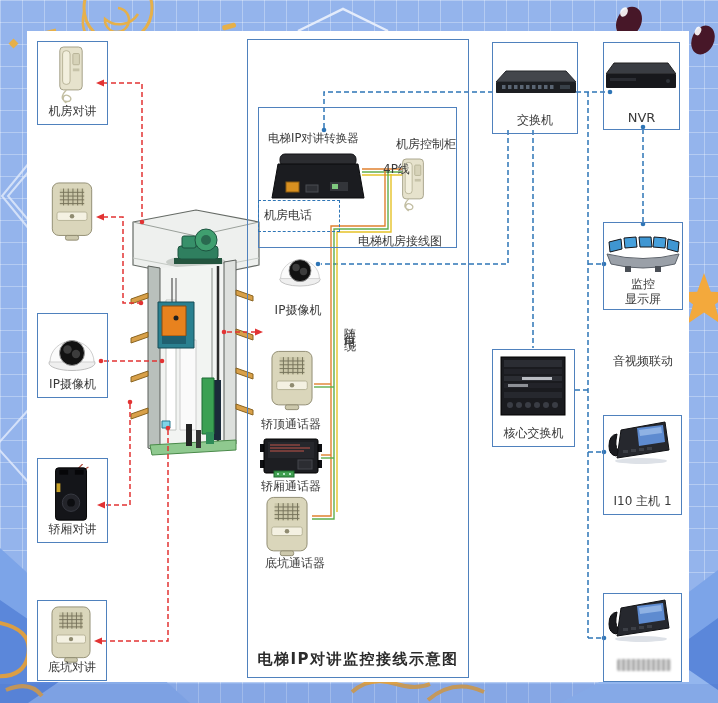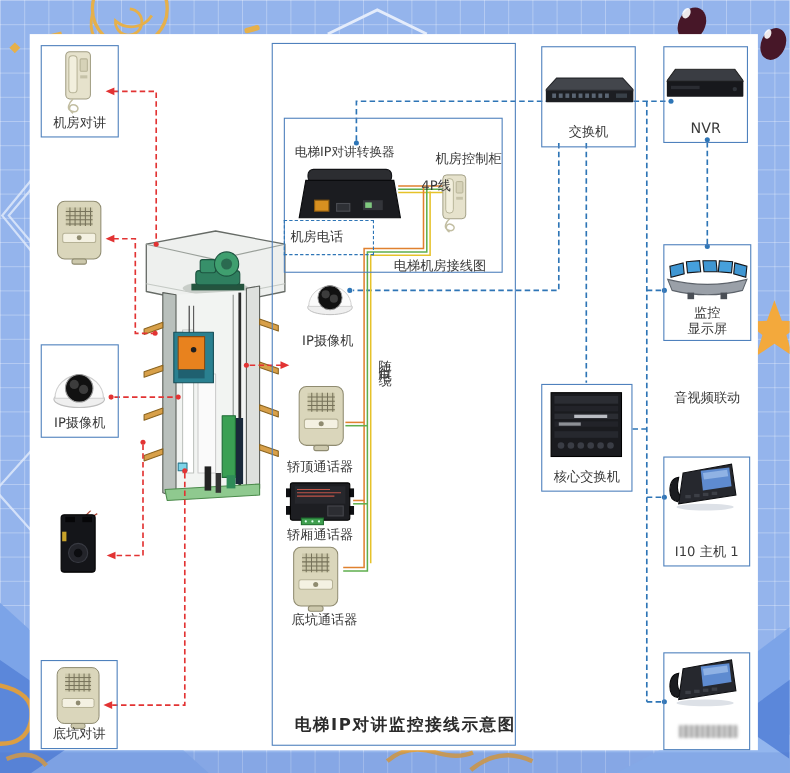--- a/index.html
+++ b/index.html
@@ -13,21 +13,21 @@
     font-family:"DejaVu Sans","Liberation Sans",sans-serif;
   }
   #canvas{position:absolute;left:27px;top:31px;width:662px;height:651px;background:#ffffff;}
   svg.layer{position:absolute;left:0;top:0;}
   .box{position:absolute;border:1.5px solid #4f81bd;background:transparent;box-sizing:border-box;}
   .box-label{position:absolute;left:0;right:0;bottom:4px;text-align:center;font-size:12px;color:#3a3a3a;white-space:nowrap;}
   .lbl{position:absolute;font-size:12px;color:#3a3a3a;line-height:1.25;white-space:nowrap;}
   .lbl.center{text-align:center;}
   .dashedbox{position:absolute;border:1.5px dashed #2e75b6;box-sizing:border-box;}
   .vlabel{position:absolute;writing-mode:vertical-rl;text-orientation:upright;letter-spacing:4px;font-size:12px;color:#3a3a3a;}
-  .title{position:absolute;font-size:15px;font-weight:600;color:#2b2b2b;letter-spacing:1.5px;text-align:right;}
+  .title{position:absolute;font-size:15px;font-weight:600;color:#2b2b2b;letter-spacing:1.5px;text-align:center;}
   .blurred{position:absolute;height:12px;border-radius:2px;opacity:.75;
     background:repeating-linear-gradient(90deg,#8f8f8f 0 3px,#d6d6d6 3px 5px);
     filter:blur(1.3px);}
 </style>
 </head>
 <body>
 
 <div id="stage">
 
   <svg class="layer" width="718" height="703">
@@ -334,20 +334,23 @@
       </g>
     </g>
   </svg>
 
   <div class="box" style="left:37px;top:41px;width:71px;height:84px">
     <div class="box-label">机房对讲</div>
   </div>
   <div class="box" style="left:37px;top:313px;width:71px;height:85px">
     <div class="box-label">IP摄像机</div>
   </div>
+  <div class="box" style="left:37px;top:458px;width:71px;height:85px">
+    <div class="box-label">轿厢对讲</div>
+  </div>
   <div class="box" style="left:37px;top:600px;width:70px;height:81px">
     <div class="box-label">底坑对讲</div>
   </div>
 
   <div class="box" style="left:247px;top:39px;width:222px;height:639px"></div>
   <div class="box" style="left:258px;top:107px;width:199px;height:141px;border-width:1.2px"></div>
   <div class="lbl" style="left:268px;top:131px;width:100px;font-size:11.5px">电梯IP对讲转换器</div>
   <div class="lbl" style="left:396px;top:137px;width:56px">机房控制柜</div>
   <div class="lbl" style="left:383px;top:162px;width:34px">4P线</div>
   <div class="dashedbox" style="left:258px;top:200px;width:82px;height:32px">

